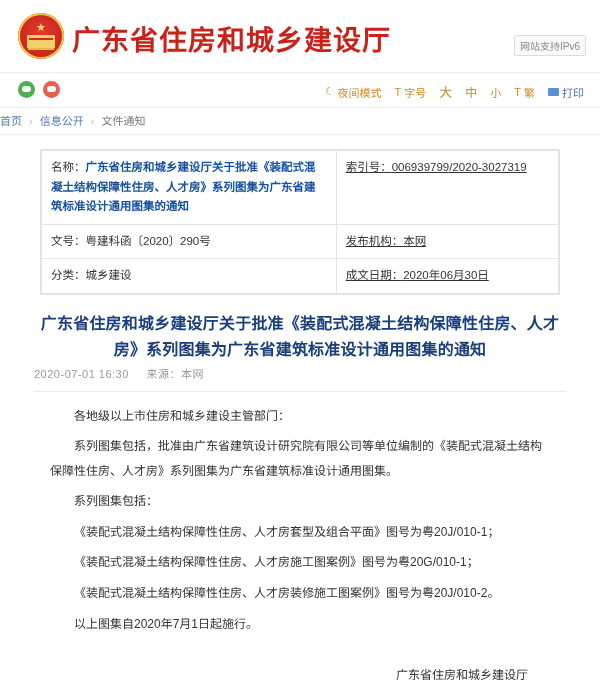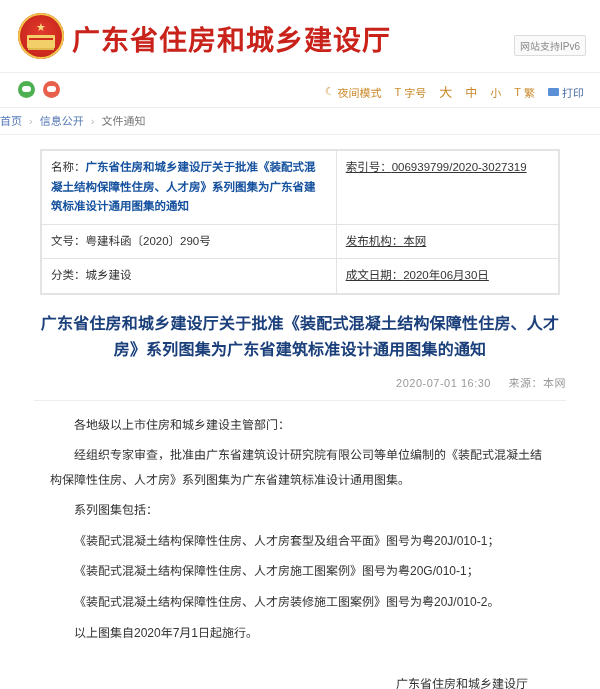--- a/index.html
+++ b/index.html
@@ -192,24 +192,24 @@
   }
   .doc-title {
     font-size: 16px;
     font-weight: bold;
     color: #1a3f7a;
     text-align: center;
     line-height: 1.65;
     letter-spacing: 0.2px;
   }
   .doc-meta {
-    text-align: right;
+    text-align: left;
     font-size: 11px;
     color: #999;
-    margin-top: 10px;
+    margin-top: 1px;
     letter-spacing: 0.5px;
   }
   .doc-meta .src { margin-left: 14px; }
   .rule {
     margin: 10px 0 0 0;
     border-top: 1px solid #ededed;
   }
   .body-text {
     margin-top: 12px;
     padding: 0 16px;
@@ -311,21 +311,21 @@
 <div class="article">
   <div class="doc-title">广东省住房和城乡建设厅关于批准《装配式混凝土结构保障性住房、人才房》系列图集为广东省建筑标准设计通用图集的通知</div>
   <div class="doc-meta">
     <span>2020-07-01 16:30</span>
     <span class="src">来源：本网</span>
   </div>
   <div class="rule"></div>
 
   <div class="body-text">
     <p class="indent-2">各地级以上市住房和城乡建设主管部门：</p>
-    <p class="indent-2">经组织专家审查，批准由广东省建筑设计研究院有限公司等单位编制的《装配式混凝土结构保障性住房、人才房》系列图集为广东省建筑标准设计通用图集。</p>
+    <p class="indent-2">系列图集包括，批准由广东省建筑设计研究院有限公司等单位编制的《装配式混凝土结构保障性住房、人才房》系列图集为广东省建筑标准设计通用图集。</p>
     <p class="indent-2">系列图集包括：</p>
     <p class="indent-2">《装配式混凝土结构保障性住房、人才房套型及组合平面》图号为粤20J/010-1；</p>
     <p class="indent-2">《装配式混凝土结构保障性住房、人才房施工图案例》图号为粤20G/010-1；</p>
     <p class="indent-2">《装配式混凝土结构保障性住房、人才房装修施工图案例》图号为粤20J/010-2。</p>
     <p class="indent-2">以上图集自2020年7月1日起施行。</p>
   </div>
 
   <div class="sign">
     <div>广东省住房和城乡建设厅</div>
 

